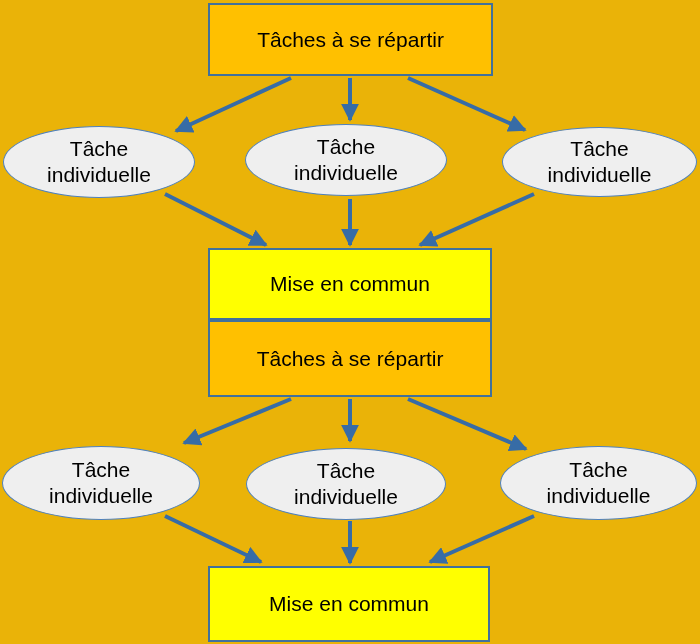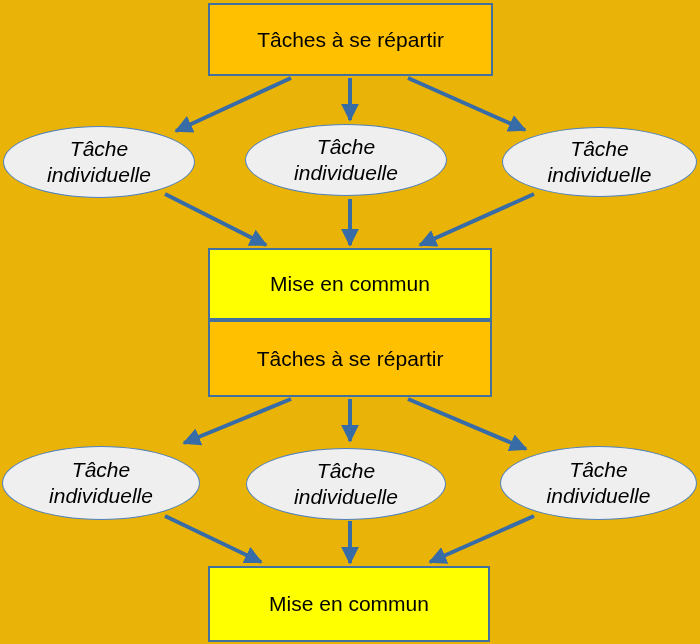--- a/index.html
+++ b/index.html
@@ -46,21 +46,20 @@
   }
   .box {
     border: 2px solid var(--box-border, #41719C);
   }
   .box.orange { background: var(--box-orange-fill, #FFC000); }
   .box.yellow { background: var(--box-yellow-fill, #FFFF00); }
   .ellipse {
     background: var(--ellipse-fill, #EFEFEF);
     border: 1px solid var(--ellipse-border, #4F81BD);
     border-radius: 50%;
-    font-style: italic;
   }
   .ellipse span { max-width: 150px; }
 
   
   #n-split1   { left: 208px; top: 3px;   width: 285px; height: 73px; }
   #n-ind1a    { left: 3px;   top: 126px; width: 192px; height: 72px; }
   #n-ind1b    { left: 245px; top: 124px; width: 202px; height: 72px; }
   #n-ind1c    { left: 502px; top: 127px; width: 195px; height: 70px; }
   #n-pool1    { left: 208px; top: 248px; width: 284px; height: 72px; }
   #n-split2   { left: 208px; top: 320px; width: 284px; height: 77px; }

